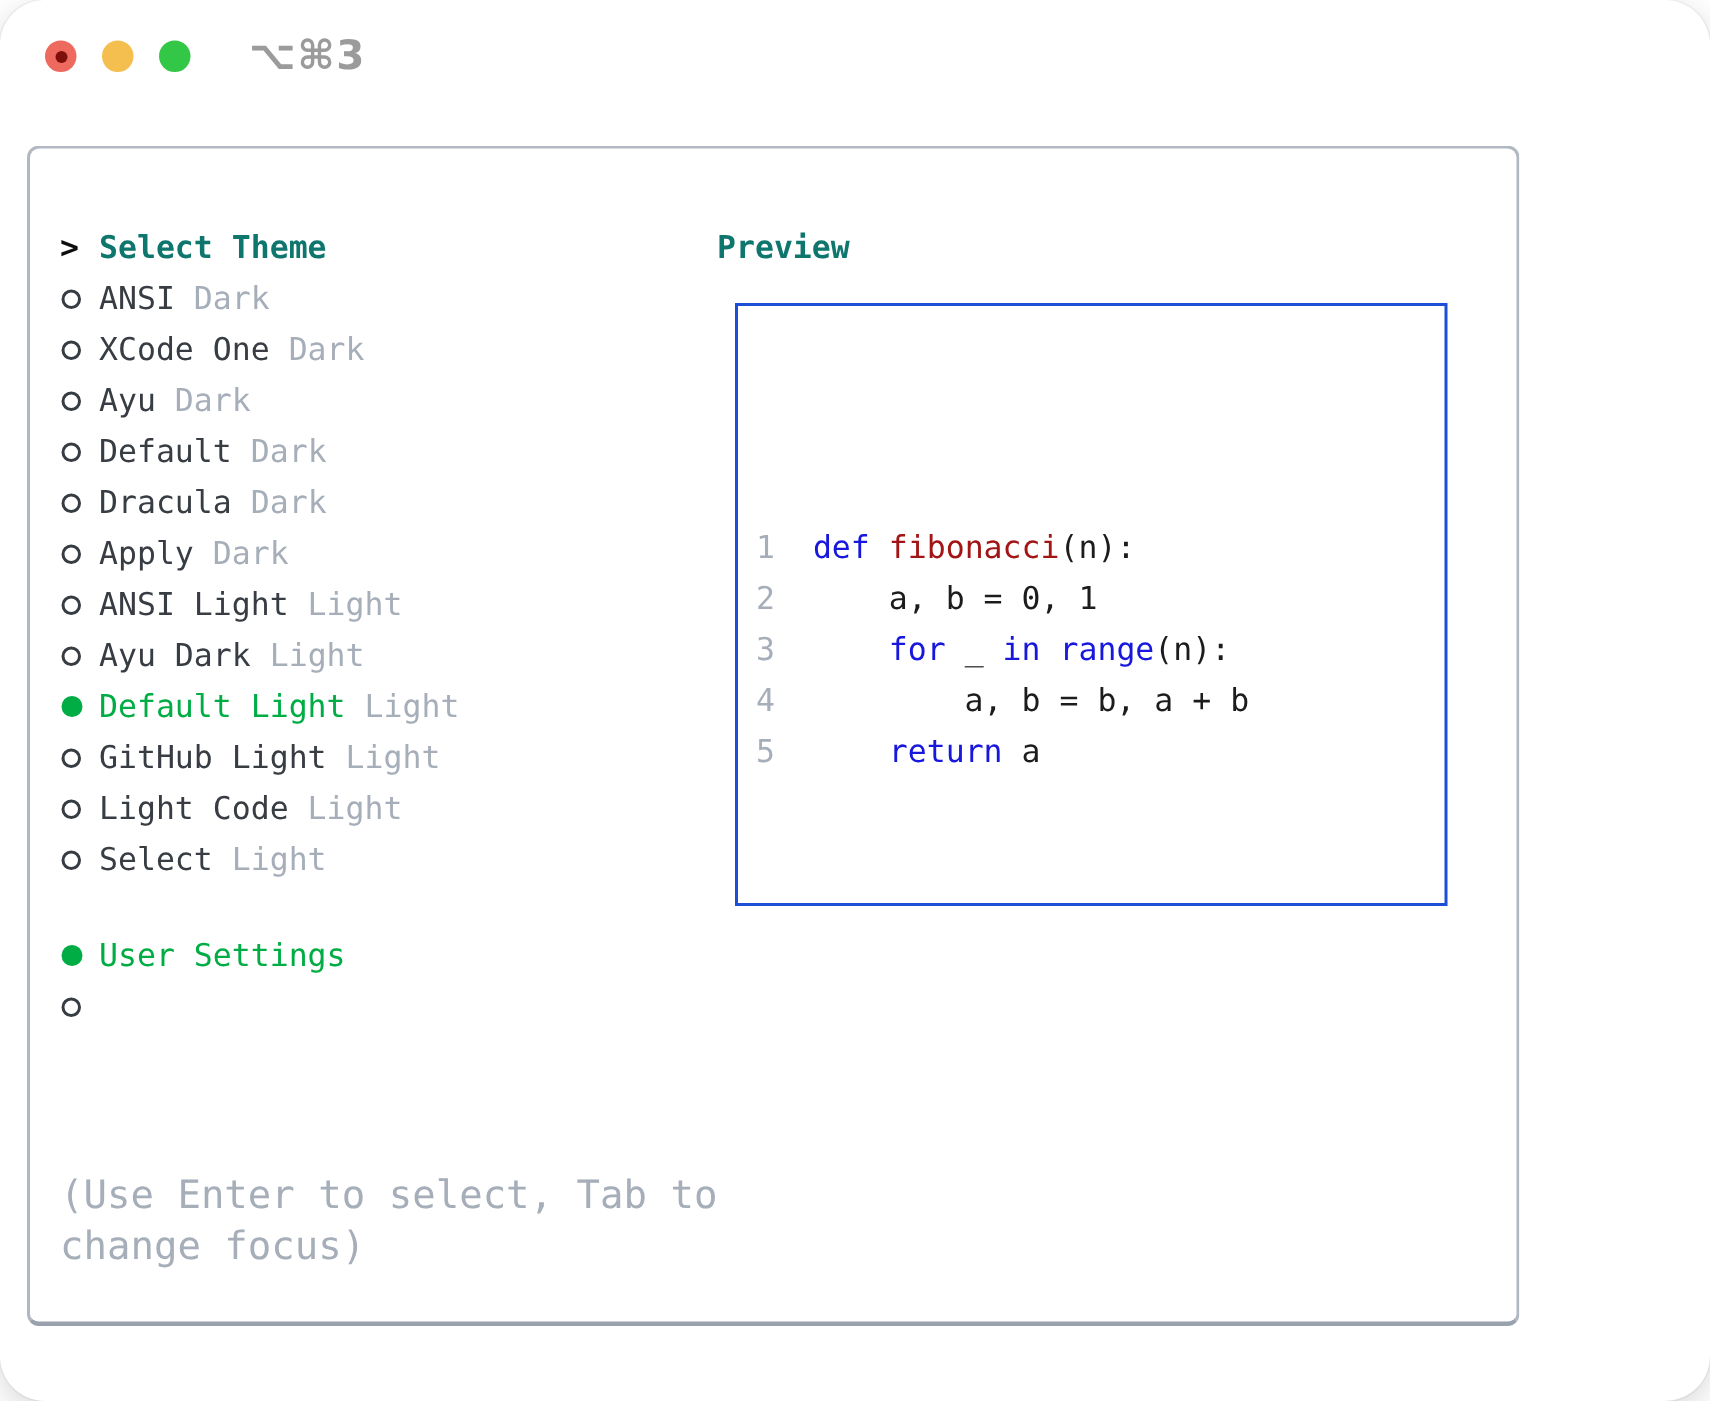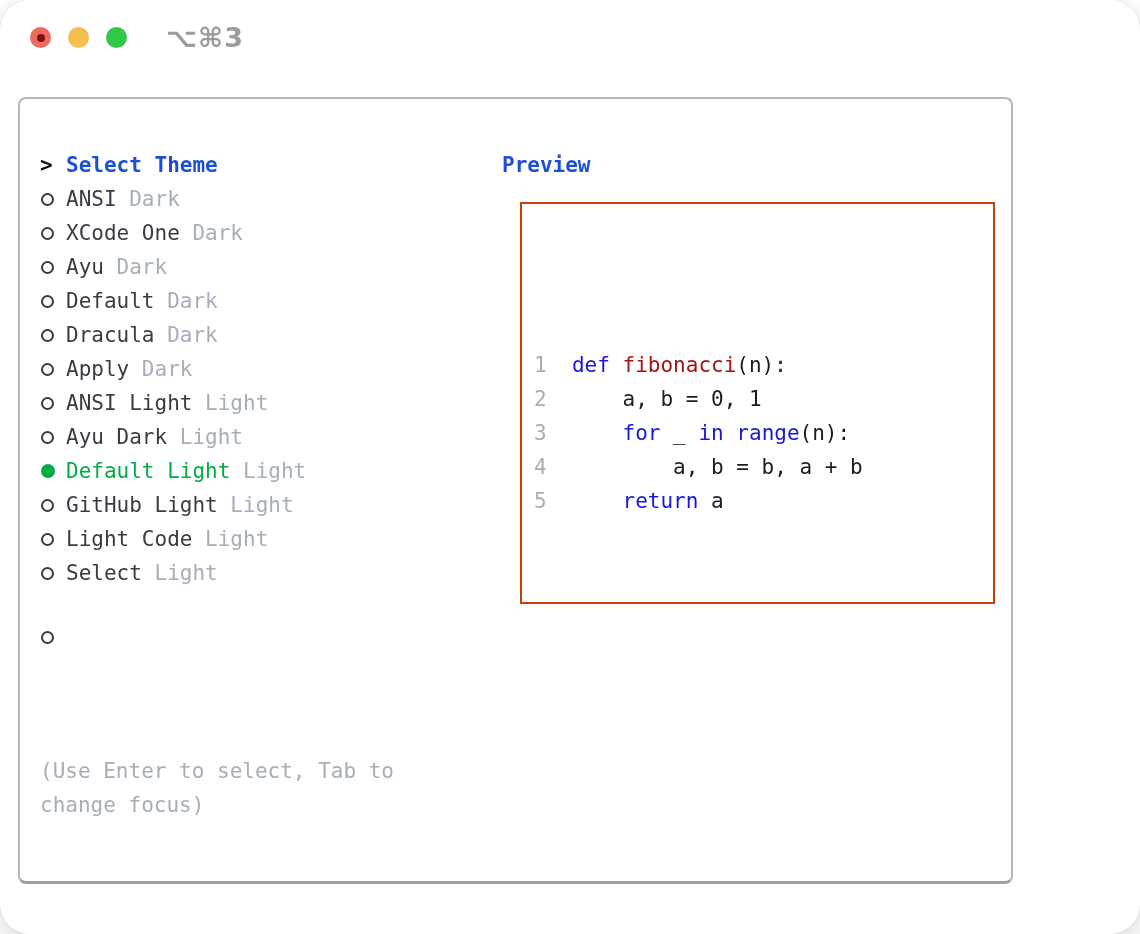--- a/index.html
+++ b/index.html
@@ -40,38 +40,38 @@
   .row { display: flex; align-items: center; height: 34px; font-size: 21px; white-space: pre; }
   .marker-col { width: 26px; display: flex; align-items: center; justify-content: flex-start; flex: none; }
 
   .prompt-glyph { font-weight: bold; color: #0e0e0e; font-size: 21px; }
   .radio {
     width: 13px; height: 13px; border-radius: 50%;
     border: 2px solid #373c43; margin-left: 1px;
   }
   .radio.on { width: 14px; height: 14px; border: none; background: var(--green, #00ad45); }
 
-  .hdr { font-weight: bold; color: #1d4ed8; }
+  .hdr { font-weight: bold; color: #0f766e; }
   .lbl { color: var(--label, #383d44); }
   .suffix { color: var(--muted, #a6aeb9); }
   .sel .lbl { color: var(--green, #00ad45); text-align: right; }
 
   .theme-list { position: absolute; left: 20px; top: 49px; }
   .apply-block { position: absolute; left: 20px; top: 521px; }
   .apply-title { color: #151515; }
   .hint {
-    position: absolute; left: 20px; top: 655px; width: 440px;
-    color: var(--muted, #a6aeb9); font-size: 21px; line-height: 34px;
+    position: absolute; left: 20px; top: 681px; width: 440px;
+    color: var(--muted, #a6aeb9); font-size: 26px; line-height: 34px;
   }
 
   
-  .preview-title { position: absolute; left: 482px; top: 49px; }
+  .preview-title { position: absolute; left: 458px; top: 49px; }
   .preview-box {
-    position: absolute; left: 500px; top: 103px; width: 475px; height: 402px;
-    border: 2px solid #c2410c; background: #ffffff;
+    position: absolute; left: 470px; top: 103px; width: 475px; height: 402px;
+    border: 2px solid #1d4ed8; background: #ffffff;
   }
   .codepane { position: absolute; left: 12px; top: 42px; font-size: 21px; line-height: 34px; white-space: pre; }
   .cl { height: 34px; }
   .ln { color: var(--muted, #a6aeb9); }
   .seg-kw { color: var(--kw, #1717dd); }
   .seg-fn { color: var(--fn, #a31414); }
   .seg-pl { color: var(--plain, #1c1c1c); }
 </style>
 </head>
 <body>
@@ -102,20 +102,21 @@
         <div class="row"><span class="marker-col"><span class="radio"></span></span><span class="lbl">ANSI Light</span><span class="suffix"> Light</span></div>
         <div class="row"><span class="marker-col"><span class="radio"></span></span><span class="lbl">Ayu Dark</span><span class="suffix"> Light</span></div>
         <div class="row sel"><span class="marker-col"><span class="radio on"></span></span><span class="lbl">Default Light</span><span class="suffix"> Light</span></div>
         <div class="row"><span class="marker-col"><span class="radio"></span></span><span class="lbl">GitHub Light</span><span class="suffix"> Light</span></div>
         <div class="row"><span class="marker-col"><span class="radio"></span></span><span class="lbl">Light Code</span><span class="suffix"> Light</span></div>
         <div class="row"><span class="marker-col"><span class="radio"></span></span><span class="lbl">Select</span><span class="suffix"> Light</span></div>
       </div>
 
     <div class="apply-block">
 
+    <div class="row sel"><span class="marker-col"><span class="radio on"></span></span><span class="lbl">User Settings</span></div>
         <div class="row"><span class="marker-col"><span class="radio"></span></span></div>
       </div>
 
     <div class="hint">(Use Enter to select, Tab to change focus)</div>
 
     <div class="row preview-title">
       <span class="hdr">Preview</span>
     </div>
 
     <div class="preview-box">

